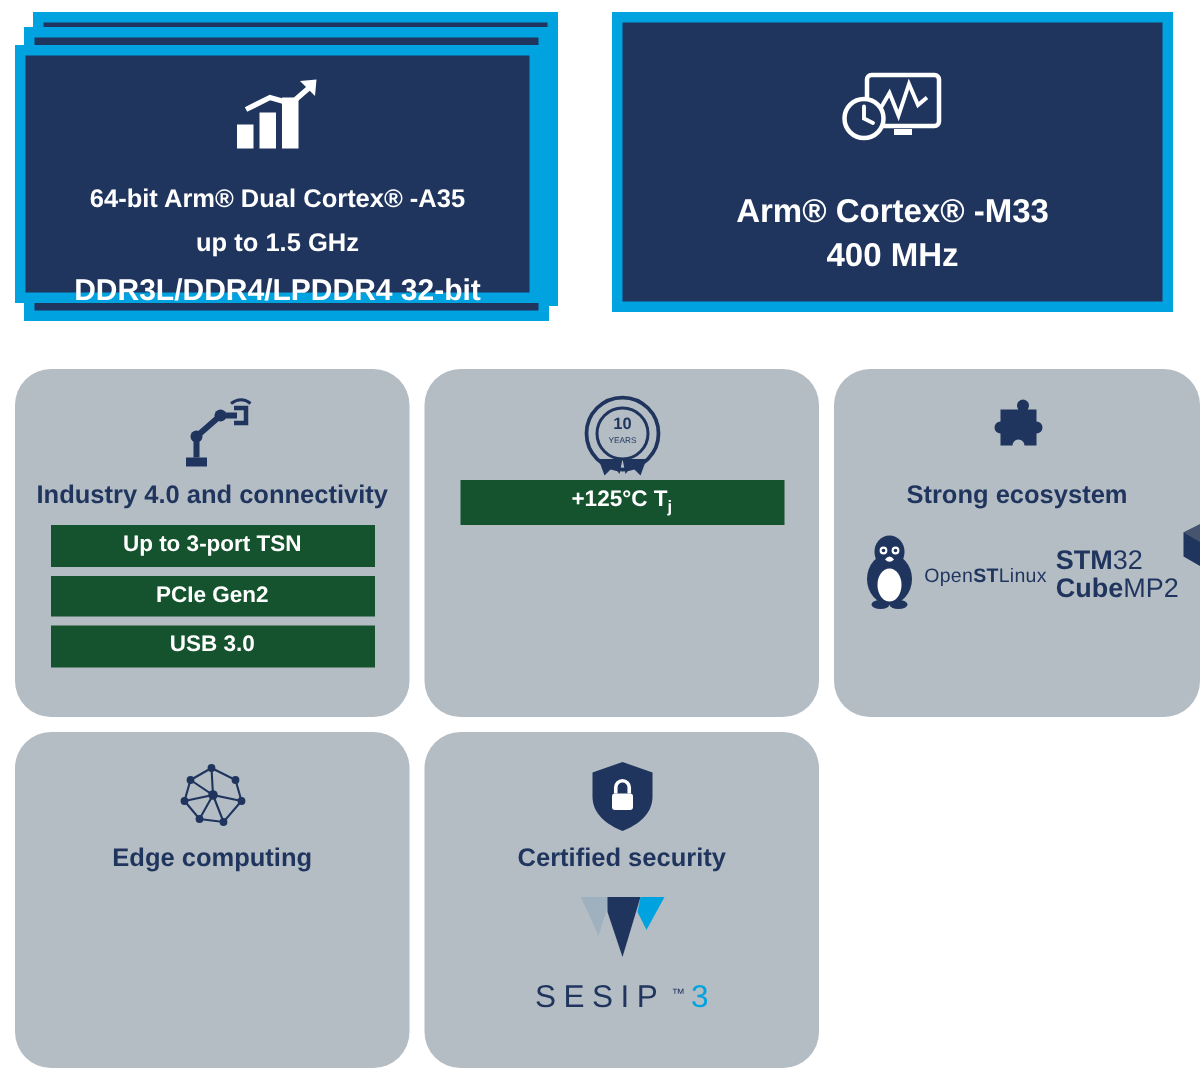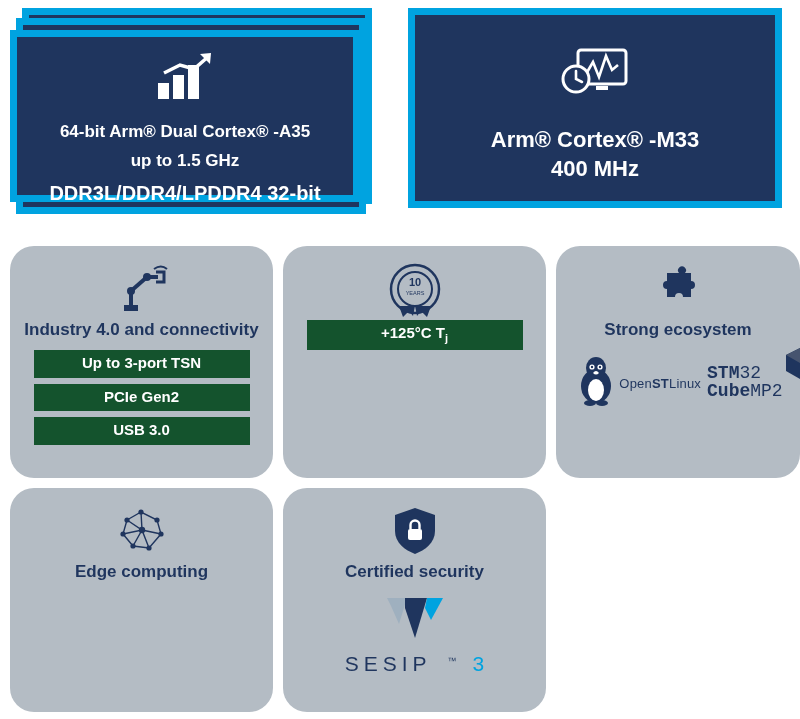--- a/index.html
+++ b/index.html
@@ -174,29 +174,28 @@
     flex-direction: column;
     align-items: flex-start;
     color: #1f355e;
     position: relative;
   }
   .stm32cube .l1, .stm32cube .l2 {
     font-size: 18px;
     font-weight: bold;
     line-height: 1.05;
     white-space: nowrap;
-    font-family: Liberation Mono, monospace;
   }
   .stm32cube .thin { font-weight: normal; }
 
   .sesip {
     display: flex;
     align-items: flex-end;
     justify-content: center;
-    gap: 16px;
+    gap: 4px;
     color: #1f355e;
     margin-top: 6px;
   }
   .sesip .word {
     font-size: 21px;
     letter-spacing: 5px;
     font-weight: normal;
   }
   .sesip .tm {
     font-size: 9px;

